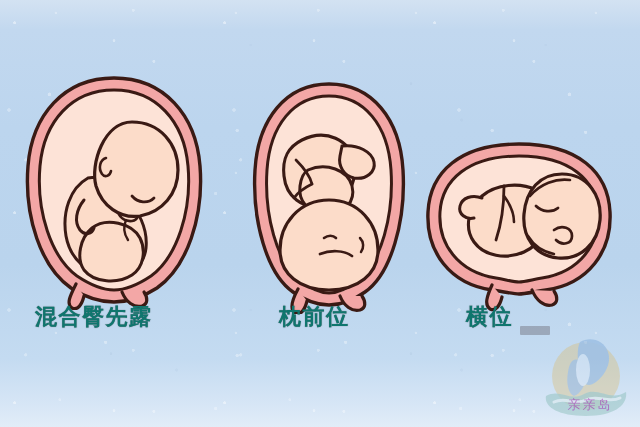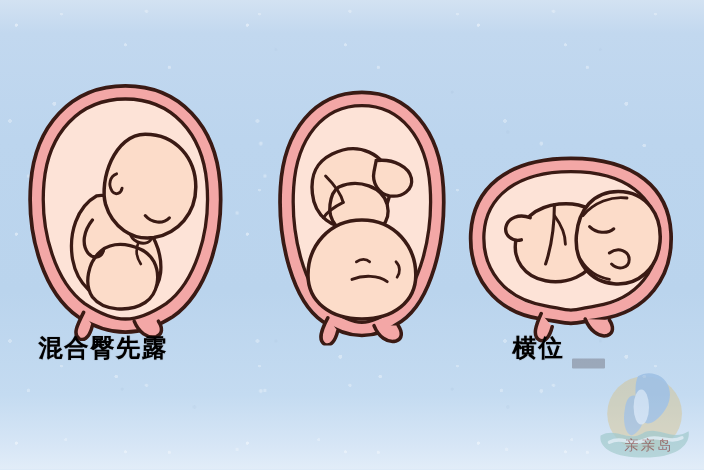--- a/index.html
+++ b/index.html
@@ -61,42 +61,42 @@
                      310px 280px, 295px 265px;
   }
   
   .figure {
     position: absolute;
   }
   .figure svg { display: block; }
 
   .caption {
     position: absolute;
-    color: #000000;
+    color: #0f766e;
     font-weight: bold;
     font-size: 22px;
     letter-spacing: 1.5px;
     white-space: nowrap;
     line-height: 1;
     text-shadow: 0 0 1px rgba(35,21,18,.6);
   }
 
   
   #watermark {
     position: absolute;
     opacity: .42;
   }
   #watermark-text {
     position: absolute;
     left: 555px;
     top: 396px;
     width: 70px;
     text-align: center;
     font-size: 13px;
-    color: #7f1d1d;
+    color: #a21caf;
     opacity: .55;
     letter-spacing: 2px;
     white-space: nowrap;
   }
   #corner-mark {
     position: absolute;
     left: 520px;
     top: 326px;
     width: 30px;
     height: 9px;
@@ -244,20 +244,21 @@
                C56 212 36 196 36 172
                C36 146 55 122 85 122 Z" fill="#fcdcc9" stroke="#3a1a14" stroke-width="3.2"></path>
 
       <path d="M80 160 C84 157 89 157 92 160" fill="none" stroke="#3a1a14" stroke-width="2.6" stroke-linecap="round"></path>
 
       <path d="M76 176 C86 172 100 172 108 178" fill="none" stroke="#3a1a14" stroke-width="2.7" stroke-linecap="round"></path>
 
       <path d="M116 160 C120 164 120 170 117 174" fill="none" stroke="#3a1a14" stroke-width="2.5" stroke-linecap="round"></path>
     </svg>
   </div>
+  <div class="caption" style="left:279px; top:306px;">枕前位</div>
 
   <div class="figure" style="left:424px; top:140px;">
     <svg width="190" height="172" viewBox="0 0 190 172">
       <path d="M95 10
                C150 10 178 36 180 72
                C182 108 160 138 120 144
                C108 146 100 148 95 148
                C90 148 82 146 70 144
                C30 138 8 108 10 72
                C12 36 40 10 95 10 Z" fill="#fde3d7" stroke="none"></path>

